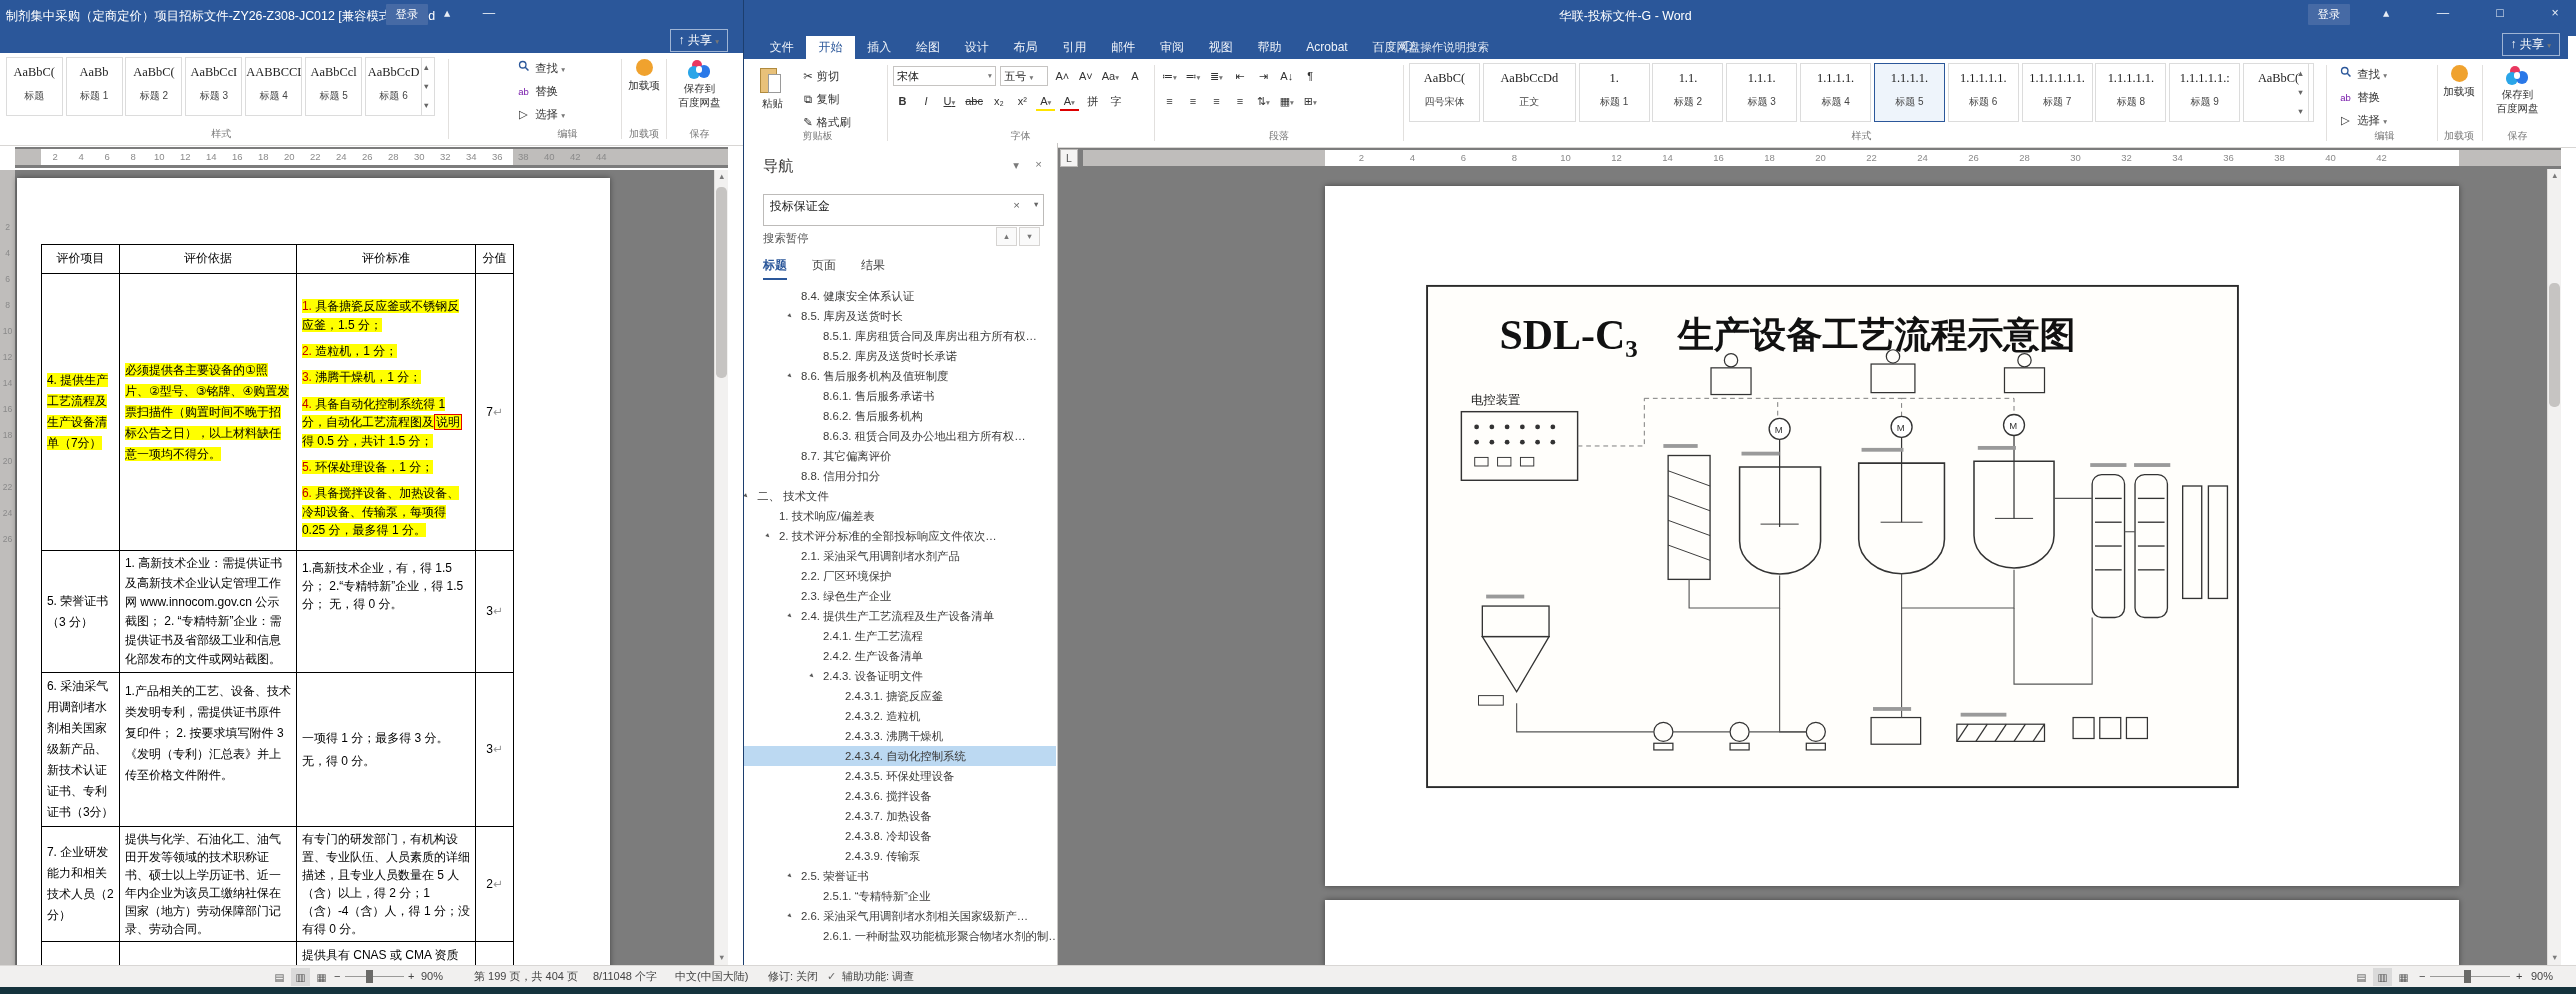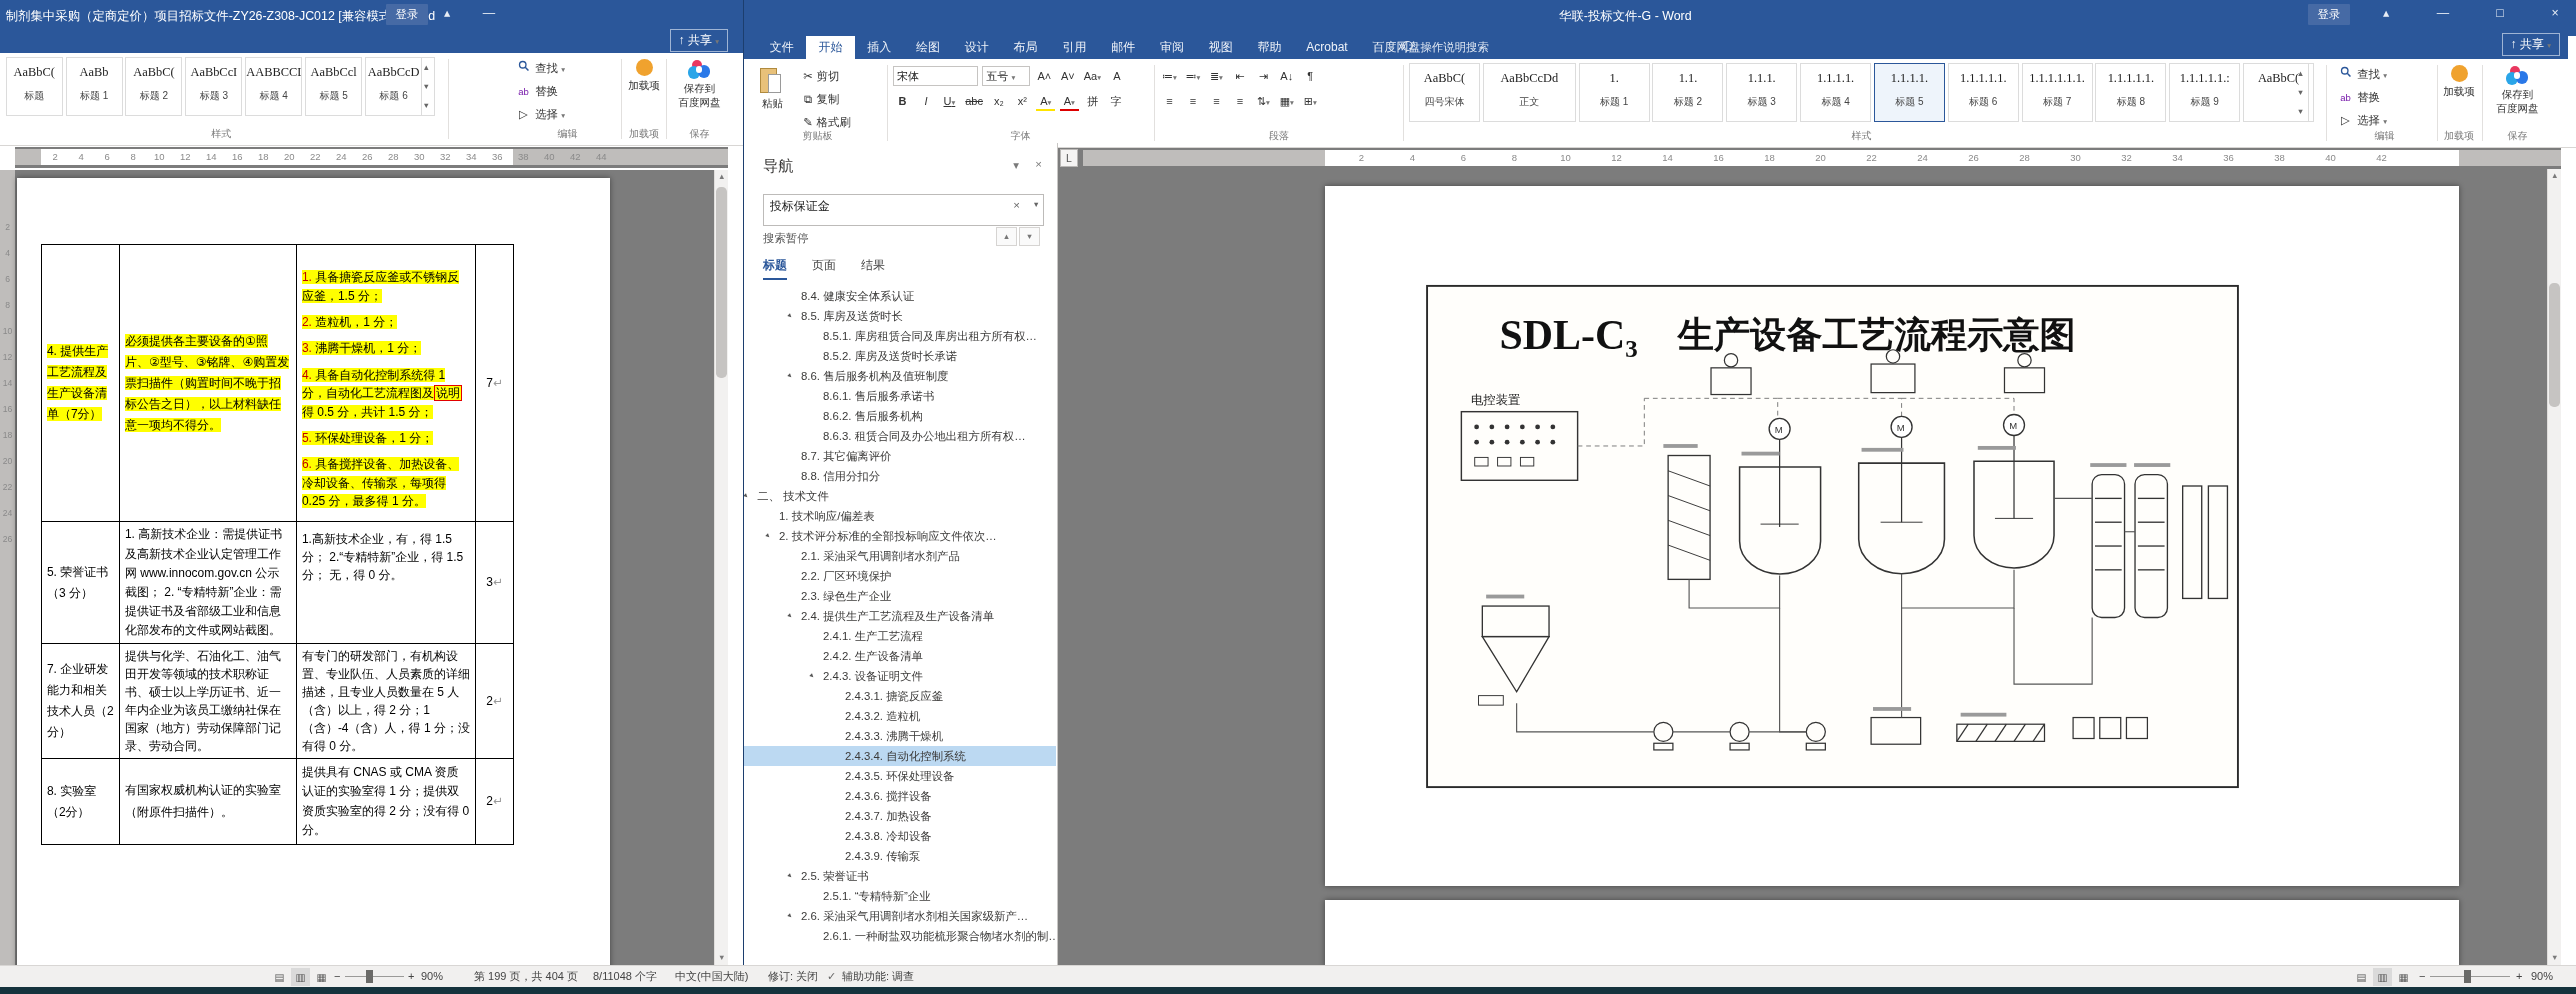--- a/index.html
+++ b/index.html
@@ -293,20 +293,26 @@
     <div class="canvas" style="left:15.2px; right:15.2px; top:170px; bottom:0">
       <div class="page" style="left:1.9px; width:593px; top:7.6px; bottom:-9.5px">
         <table class="dtable" style="left:24px; top:66px; width:473px">
           <colgroup>
               <col style="width:78px">
               <col style="width:177px">
               <col style="width:179px">
               <col style="width:38px">
             </colgroup>
           <tbody>
+              <tr class="hd" style="height:29px">
+            <td>评价项目</td>
+            <td>评价依据</td>
+            <td>评价标准</td>
+            <td>分值</td>
+          </tr>
           <tr style="height:248px">
             <td><span class="hl">4. 提供生产工艺流程及生产设备清单（7分）</span></td>
             <td><span class="hl">必须提供各主要设备的①照片、②型号、③铭牌、④购置发票扫描件（购置时间不晚于招标公告之日），以上材料缺任意一项均不得分。</span></td>
             <td style="vertical-align:top; padding-top:22px">
               <div>
                     <div class="crit-item">
                   <span class="hl"><span class="num-red">1.</span> <span>具备搪瓷反应釜或不锈钢反应釜，1.5 分；</span><span></span></span>
                 </div>
                     <div class="crit-item">
                   <span class="hl"><span class="num-red">2.</span> <span>造粒机，1 分；</span><span></span></span>
@@ -326,20 +332,26 @@
                   </div>
             </td>
             <td class="score"><span>7</span><span class="pmark">↵</span></td>
           </tr>
           <tr style="height:110px">
             <td>5. 荣誉证书（3 分）</td>
             <td style="line-height:1.6">1. 高新技术企业：需提供证书及高新技术企业认定管理工作网 www.innocom.gov.cn 公示截图； 2. “专精特新”企业：需提供证书及省部级工业和信息化部发布的文件或网站截图。</td>
             <td style="vertical-align:top; line-height:1.5; padding-top:7.6px">1.高新技术企业，有，得 1.5 分； 2.“专精特新”企业，得 1.5 分； 无，得 0 分。</td>
             <td class="score"><span>3</span><span class="pmark">↵</span></td>
           </tr>
+          <tr style="height:133px">
+            <td>6. 采油采气用调剖堵水剂相关国家级新产品、新技术认证证书、专利证书（3分）</td>
+            <td style="vertical-align:top; padding-top:7.6px">1.产品相关的工艺、设备、技术类发明专利，需提供证书原件复印件； 2. 按要求填写附件 3《发明（专利）汇总表》并上传至价格文件附件。</td>
+            <td style="line-height:1.9">一项得 1 分；最多得 3 分。无，得 0 分。</td>
+            <td class="score"><span>3</span><span class="pmark">↵</span></td>
+          </tr>
           <tr style="height:95px">
             <td>7. 企业研发能力和相关技术人员（2分）</td>
             <td style="line-height:1.5">提供与化学、石油化工、油气田开发等领域的技术职称证书、硕士以上学历证书、近一年内企业为该员工缴纳社保在国家（地方）劳动保障部门记录、劳动合同。</td>
             <td style="line-height:1.5">有专门的研发部门，有机构设置、专业队伍、人员素质的详细描述，且专业人员数量在 5 人（含）以上，得 2 分；1（含）-4（含）人，得 1 分；没有得 0 分。</td>
             <td class="score"><span>2</span><span class="pmark">↵</span></td>
           </tr>
           <tr style="height:86px">
             <td>8. 实验室（2分）</td>
             <td style="line-height:1.8">有国家权威机构认证的实验室（附原件扫描件）。</td>
             <td style="line-height:1.6">提供具有 CNAS 或 CMA 资质认证的实验室得 1 分；提供双资质实验室的得 2 分；没有得 0 分。</td>
@@ -408,21 +420,21 @@
           <div class="row"><span class="ic">✂</span><span>剪切</span></div>
           <div class="row"><span class="ic">⧉</span><span>复制</span></div>
           <div class="row"><span class="ic">✎</span><span>格式刷</span></div>
         </div>
         <div class="grp-label">剪贴板</div>
       </div>
       <div class="vsep" style="left:143px"></div>
 
       <div class="grp" style="left:149px; width:255px">
         <div class="abs" style="left:0; top:2.9px; white-space:nowrap">
-          <span class="combo" style="width:85px"><span>宋体</span> <span class="mini-caret abs" style="margin-left:69px">▾</span></span>
+          <span class="combo" style="width:103px"><span>宋体</span> <span class="mini-caret abs" style="margin-left:69px">▾</span></span>
           <span class="combo" style="width:48px"><span>五号</span> <span class="mini-caret">▾</span></span>
           <span class="sm-btn">A˄</span>
           <span class="sm-btn">A˅</span>
           <span class="sm-btn">Aa<span class="mini-caret">▾</span></span>
           <span class="sm-btn">A</span>
         </div>
         <div class="abs" style="left:0; top:28px; white-space:nowrap">
           <span class="sm-btn" style="font-weight:bold">B</span>
           <span class="sm-btn" style="font-style:italic">I</span>
           <span class="sm-btn" style="text-decoration:underline">U<span class="mini-caret">▾</span></span>

